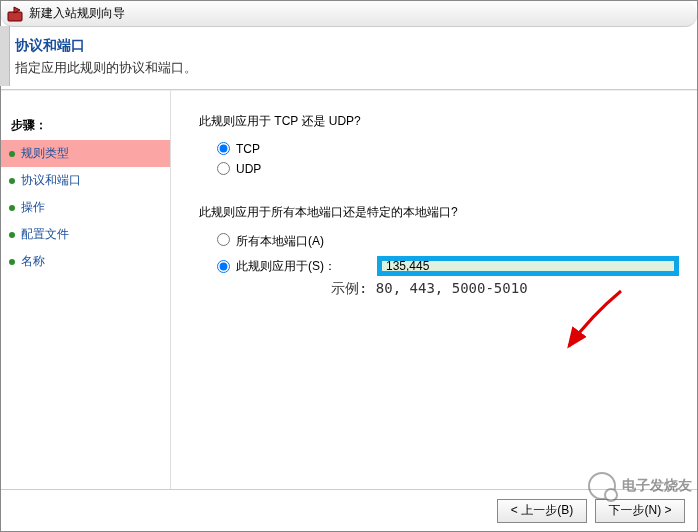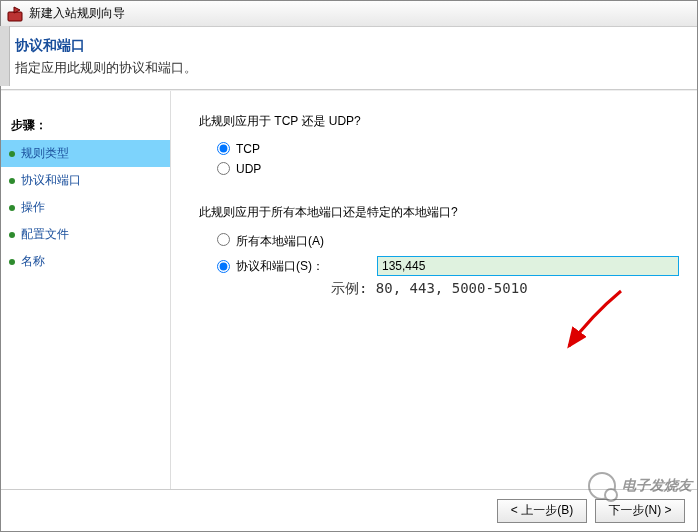--- a/index.html
+++ b/index.html
@@ -1,46 +1,46 @@
 <!DOCTYPE html>
 <html><head>
   <meta charset="utf-8">
   <style>
     * { margin: 0; padding: 0; box-sizing: border-box; font-family: "Microsoft YaHei", "SimSun", sans-serif; font-size: 12px; }
     body { width: 698px; height: 532px; background: #fff; overflow: hidden; position: relative; }
     .window { border: 1px solid #888; width: 100%; height: 100%; display: flex; flex-direction: column; }
-    .titlebar { height: 26px; background: linear-gradient(#fdfdfd,#e8e8e8); display: flex; align-items: center; padding: 0 6px; border-bottom: 1px solid #ccc; }
+    .titlebar { height: 26px; background: linear-gradient(#fdfdfd,#e8e8e8); display: flex; align-items: center; padding: 0 6px; border-bottom: 1px solid #ccc; border-radius: 12px; }
     .titlebar .ticon { width: 16px; height: 16px; margin-right: 6px; display: inline-flex; align-items: center; justify-content: center; }
     .header { padding: 10px 14px 12px 14px; border-bottom: 1px solid #ccc; }
     .header h1 { font-size: 14px; font-weight: bold; color: #1a4f9c; margin-bottom: 4px; }
     .header p { font-size: 13px; color: #333; }
     .body { flex: 1; display: flex; border-top: 1px solid #eee; }
     .sidebar { width: 170px; border-right: 1px solid #ddd; padding-top: 22px; }
     .stepslabel { font-weight: bold; padding: 4px 10px 6px 10px; color: #000; }
     .step { display: flex; align-items: center; padding: 5px 10px 5px 8px; cursor: pointer; }
-    .step.active { background: #7dd3fc; }
+    .step.active { background: #fca5a5; }
     .step .dot { width: 6px; height: 6px; border-radius: 50%; background: #2e8b2e; margin-right: 6px; flex: none; }
     .step span { color: #1a4f9c; }
     .content { flex: 1; padding: 22px 18px 10px 28px; position: relative; }
     .q { margin-bottom: 12px; color: #000; }
     .radiogroup { margin-left: 18px; margin-bottom: 28px; }
     .radioitem { display: flex; align-items: flex-start; margin-bottom: 6px; }
     .radioitem input { margin-right: 6px; }
     .radioitem label { color: #000; }
     .portsrow { display: flex; align-items: center; margin-bottom: 4px; }
     .portsrow .rleft { width: 160px; display: flex; align-items: center; }
-    .portinput { flex: 1; height: 20px; border: 1px solid #0ea5e9; background: #dff2df; padding: 2px 4px; font-size: 12px; }
+    .portinput { flex: 1; height: 20px; border: 5px solid #0ea5e9; background: #dff2df; padding: 2px 4px; font-size: 12px; }
     .example { margin-left: 114px; color: #333; font-size: 14px; margin-top: 4px; font-family: "SimSun", monospace; }
     .footer { height: 42px; border-top: 1px solid #ccc; display: flex; align-items: center; justify-content: flex-end; padding: 0 12px; gap: 8px; }
     .btn { min-width: 90px; height: 24px; border: 1px solid #888; background: linear-gradient(#fdfdfd,#e8e8e8); cursor: pointer; font-size: 12px; }
     .arrow { position: absolute; left: 390px; top: 195px; pointer-events: none; }
     .watermark { position: absolute; right: 6px; bottom: 32px; opacity: 0.55; display: flex; align-items: center; gap: 6px; pointer-events: none; }
     .watermark .wicon { width: 28px; height: 28px; border: 2px solid #666; border-radius: 50%; position: relative; }
     .watermark .wicon::after { content: ""; position: absolute; width: 10px; height: 10px; border: 2px solid #666; border-radius: 50%; right: -4px; bottom: -4px; background: #fff; }
-    .watermark span { font-size: 14px; font-style: italic; color: #444; font-weight: bold; }
+    .watermark span { font-size: 14px; color: #444; font-weight: bold; }
     .leftedge { position: absolute; left: 0; top: 26px; width: 10px; height: 60px; background: #d8d8d8; border-right: 1px solid #bbb; }
   </style>
 </head>
 <body>
 
 <div class="window">
 
   <div class="titlebar">
     <span class="ticon">
       <svg width="16" height="16" viewBox="0 0 16 16">
@@ -100,21 +100,21 @@
 
       <div class="q">此规则应用于所有本地端口还是特定的本地端口?</div>
       <div class="radiogroup" style="margin-bottom:4px;">
         <div class="radioitem">
           <input type="radio" name="ports" style="">
           <label>所有本地端口(A)</label>
         </div>
         <div class="portsrow">
           <div class="rleft">
             <input type="radio" name="ports" checked="" style="margin-right: 6px;">
-            <label>协议和端口(S)：</label>
+            <label>此规则应用于(S)：</label>
           </div>
           <input class="portinput" type="text" value="135,445" style="">
         </div>
         <div class="example">示例: 80, 443, 5000-5010</div>
       </div>
 
       <svg class="arrow" width="70" height="70">
         <defs>
           <marker id="ah" markerWidth="8" markerHeight="8" refX="6" refY="3" orient="auto">
             <path d="M0,0 L7,3 L0,6 Z" fill="#d00"></path>

